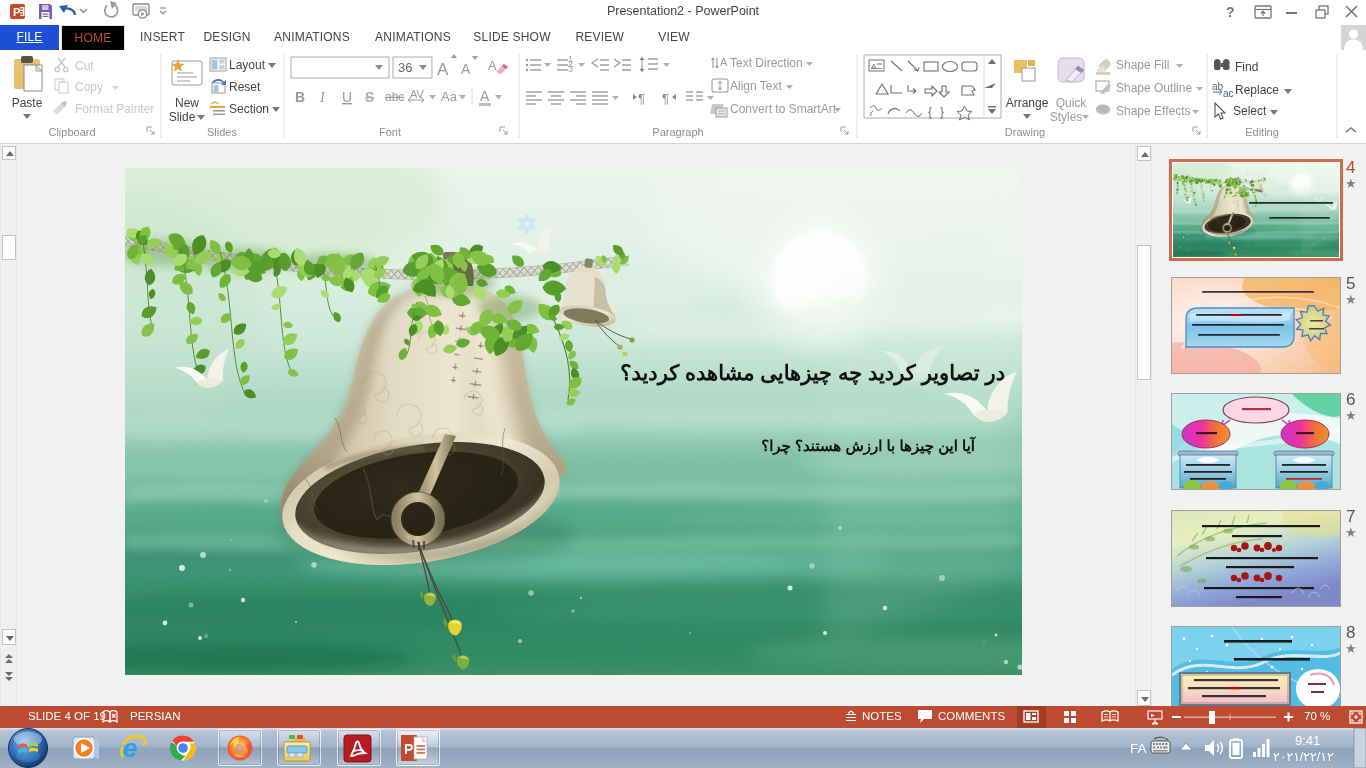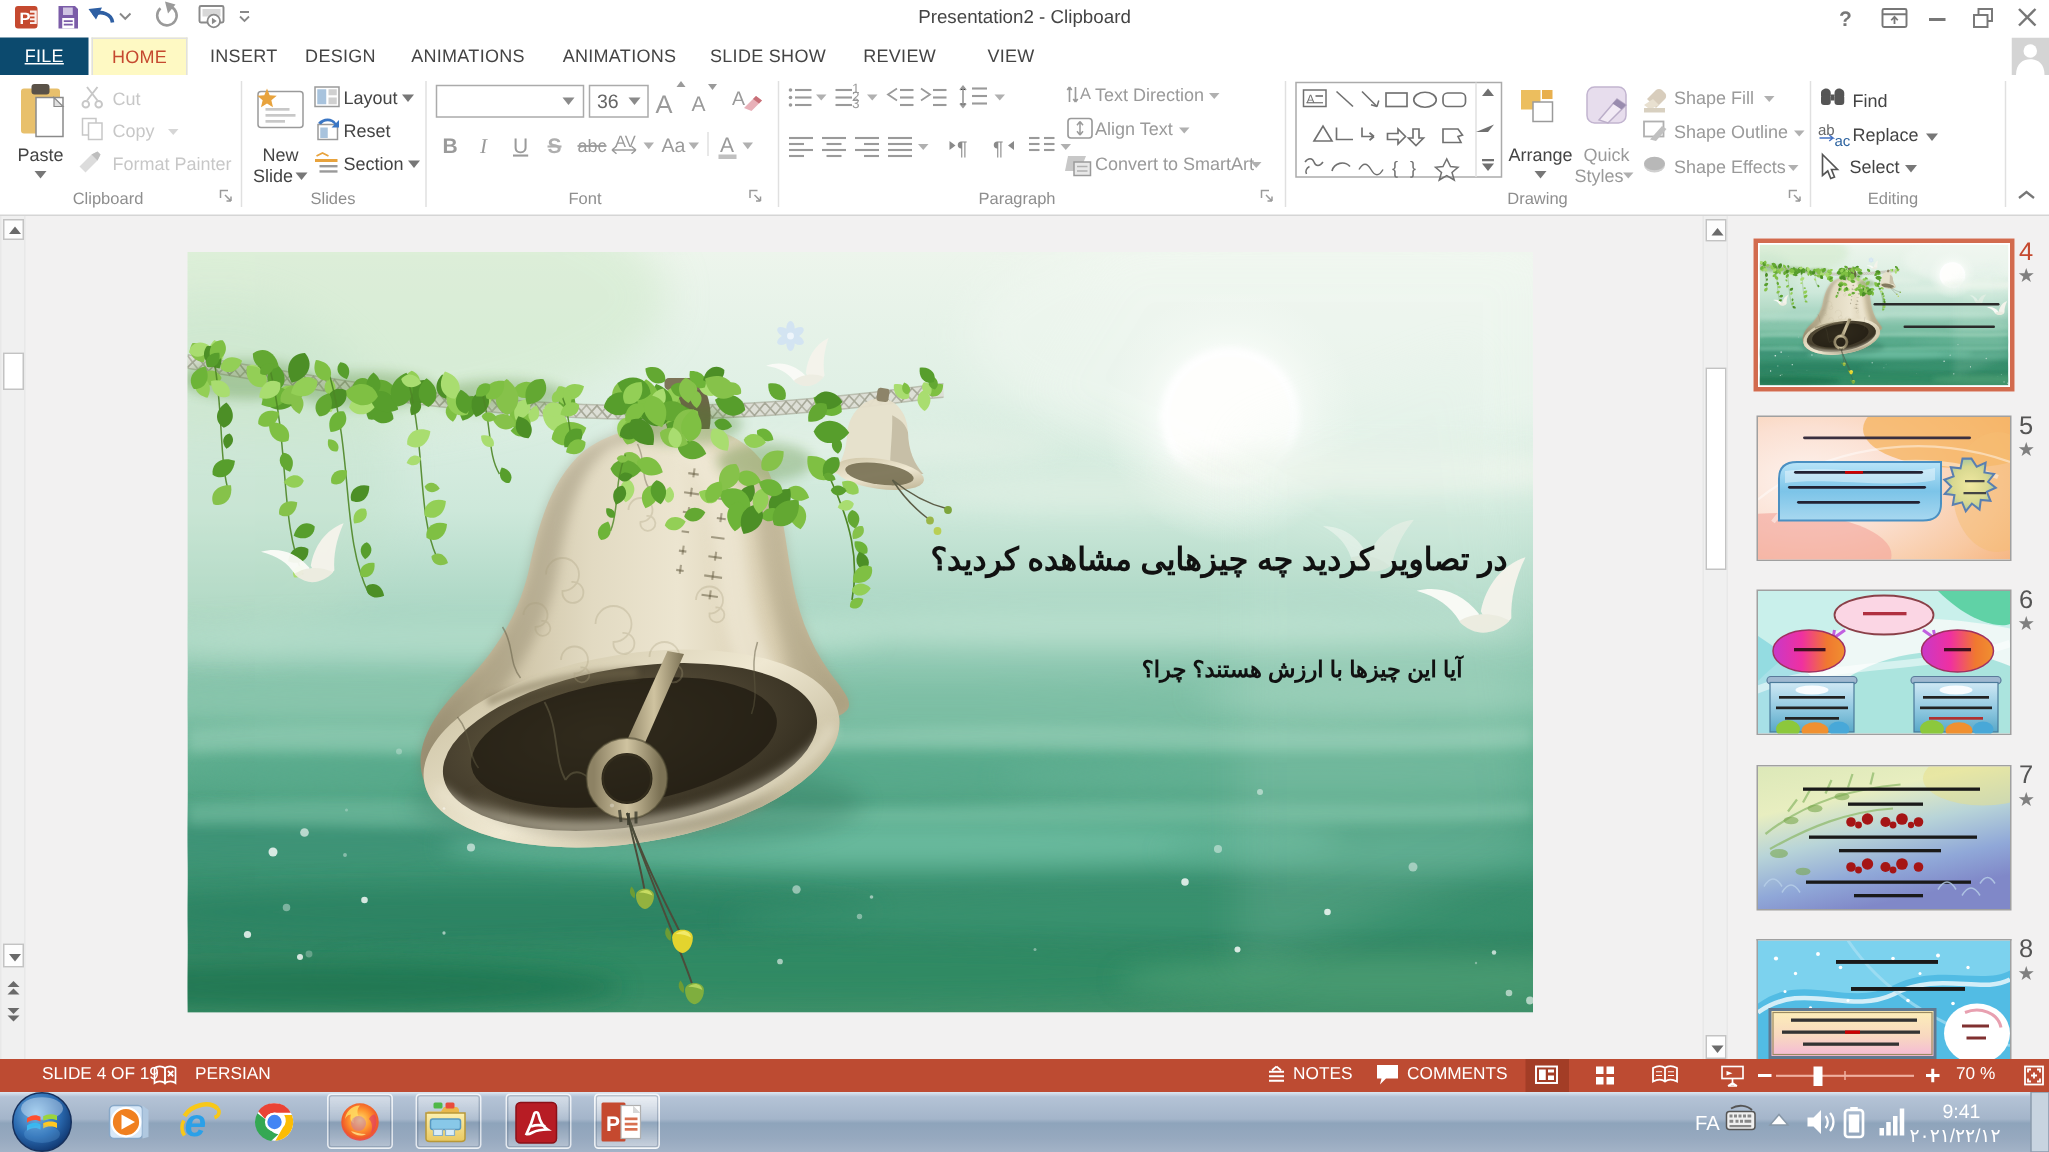--- a/index.html
+++ b/index.html
@@ -5,22 +5,22 @@
  font-family:"Liberation Sans",sans-serif;-webkit-font-smoothing:antialiased;}
 *{box-sizing:border-box;}
 .abs{position:absolute;}
 #app{position:relative;width:1366px;height:768px;background:#fff;}
 
 #titlebar{left:0;top:0;width:1366px;height:25px;background:#fff;}
 #title{left:0;top:4px;width:1366px;text-align:center;font-size:12.5px;color:#444;}
 
 #tabrow{left:0;top:25px;width:1366px;height:25px;background:#fff;}
 .tab{position:absolute;top:0;height:25px;line-height:25px;font-size:12px;color:#444;text-align:center;letter-spacing:.2px;}
-#tab-file{left:0;width:59px;background:#0c4a6e;color:#fff;text-decoration:underline;}
-#tab-home{color:#c5492f;background:#fef9c3;border:1px solid #e0e0e0;border-bottom:none;}
+#tab-file{left:0;width:59px;background:#1d4ed8;color:#fff;text-decoration:underline;}
+#tab-home{color:#c5492f;background:#000000;border:1px solid #e0e0e0;border-bottom:none;}
 
 #ribbon{left:0;top:50px;width:1366px;height:94px;background:#fff;border-bottom:1px solid #d5d5d5;}
 
 #main{left:0;top:144px;width:1366px;height:562px;background:#f2f1f1;}
 
 .sbtrack{position:absolute;background:#f0f0f0;border-left:1px solid #e8e8e8;border-right:1px solid #e8e8e8;}
 .sbbtn{position:absolute;background:#fdfdfd;border:1px solid #c3c3c3;}
 .sbthumb{position:absolute;background:#fff;border:1px solid #c3c3c3;}
 .tri-up{width:0;height:0;border-left:4px solid transparent;border-right:4px solid transparent;border-bottom:5px solid #6a6a6a;position:absolute;}
 .tri-dn{width:0;height:0;border-left:4px solid transparent;border-right:4px solid transparent;border-top:5px solid #6a6a6a;position:absolute;}
@@ -29,21 +29,21 @@
 
 #taskbar{left:0;top:728px;width:1366px;height:40px;background:linear-gradient(#dce6f0 0%,#b4c3d6 8%,#a4b5ca 45%,#8ea4bb 52%,#97a9bf 78%,#a3b3c7 100%);}
 .tbbox{position:absolute;top:729px;height:37px;width:44px;border:1px solid rgba(255,255,255,.65);border-radius:3px;background:linear-gradient(rgba(255,255,255,.45),rgba(255,255,255,.12) 48%,rgba(120,140,165,.25) 52%,rgba(255,255,255,.25));box-shadow:inset 0 0 0 1px rgba(90,110,135,.35);}
 
 .slidetxt{position:absolute;direction:rtl;font-weight:bold;color:#111;font-size:21px;white-space:nowrap;font-family:"Liberation Sans",sans-serif;}
 </style></head>
 <body>
 <div id="app">
 
   <div class="abs" id="titlebar"></div>
-  <div class="abs" id="title">Presentation2 - Clipboard</div>
+  <div class="abs" id="title">Presentation2 - PowerPoint</div>
   <svg class="abs" style="left:0;top:0" width="200" height="25" viewBox="0 0 200 25">
     <rect x="10" y="4" width="15" height="15" rx="2" fill="#c5492f"></rect>
     <text x="13" y="16" font-size="11" font-weight="bold" fill="#fff" font-family="Liberation Sans">P</text>
     <rect x="20" y="7" width="4.5" height="9" fill="#fff" opacity=".9"></rect>
     <rect x="20" y="8.5" width="3" height="1.2" fill="#c5492f"></rect>
       <rect x="20" y="11" width="3" height="1.2" fill="#c5492f"></rect>
       <rect x="20" y="13.5" width="3" height="1.2" fill="#c5492f"></rect>
     <g transform="translate(38,4)">
         <path d="M1,0 H12 L14,2 V15 H1 Z" fill="#7b5ca8"></path>
         <rect x="3.5" y="8" width="8" height="7" fill="#fff"></rect>

